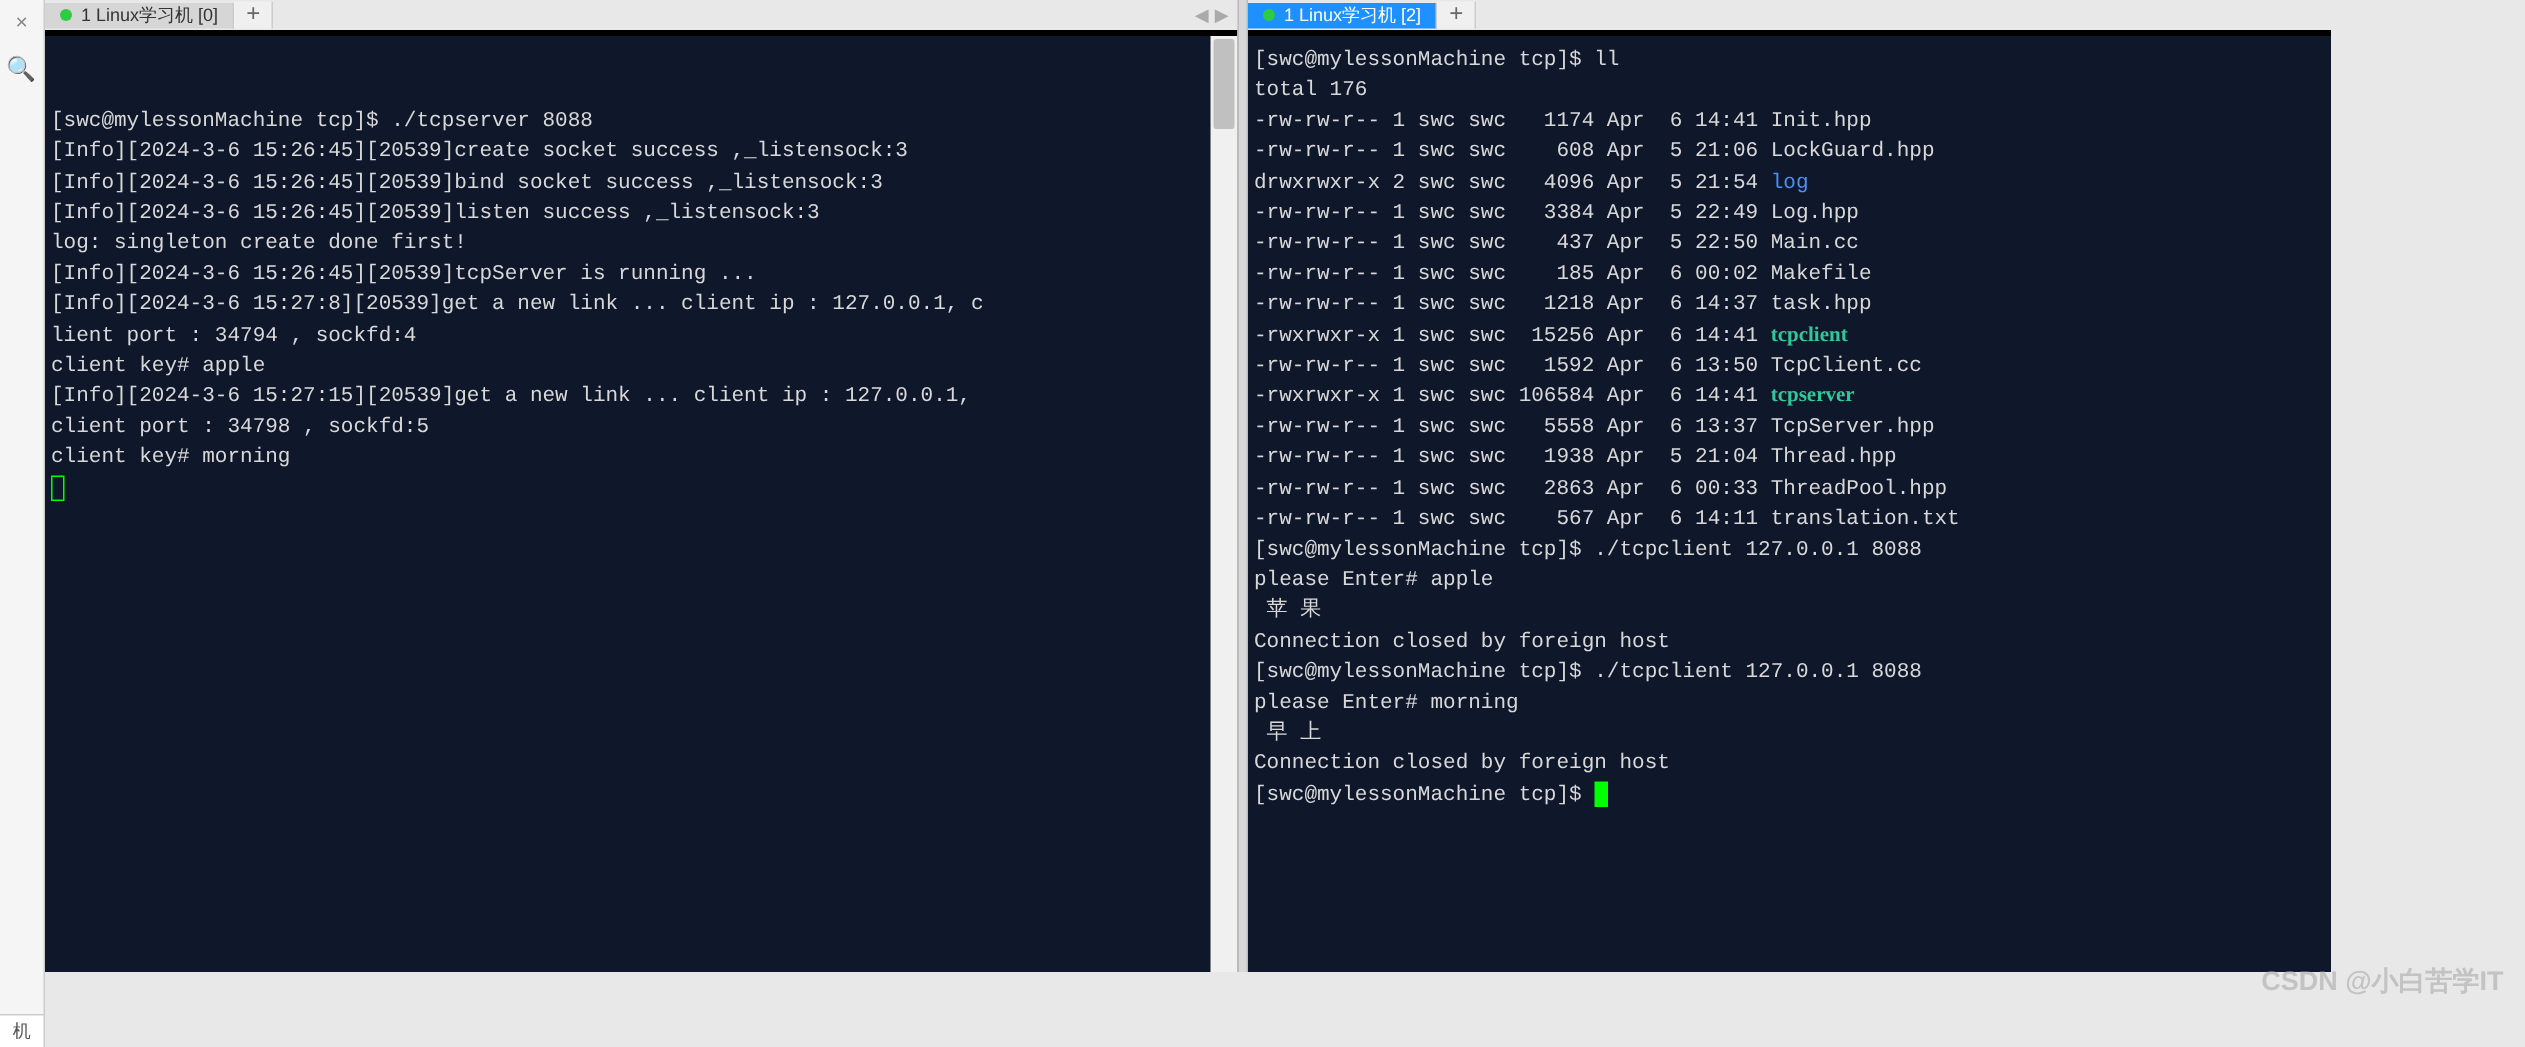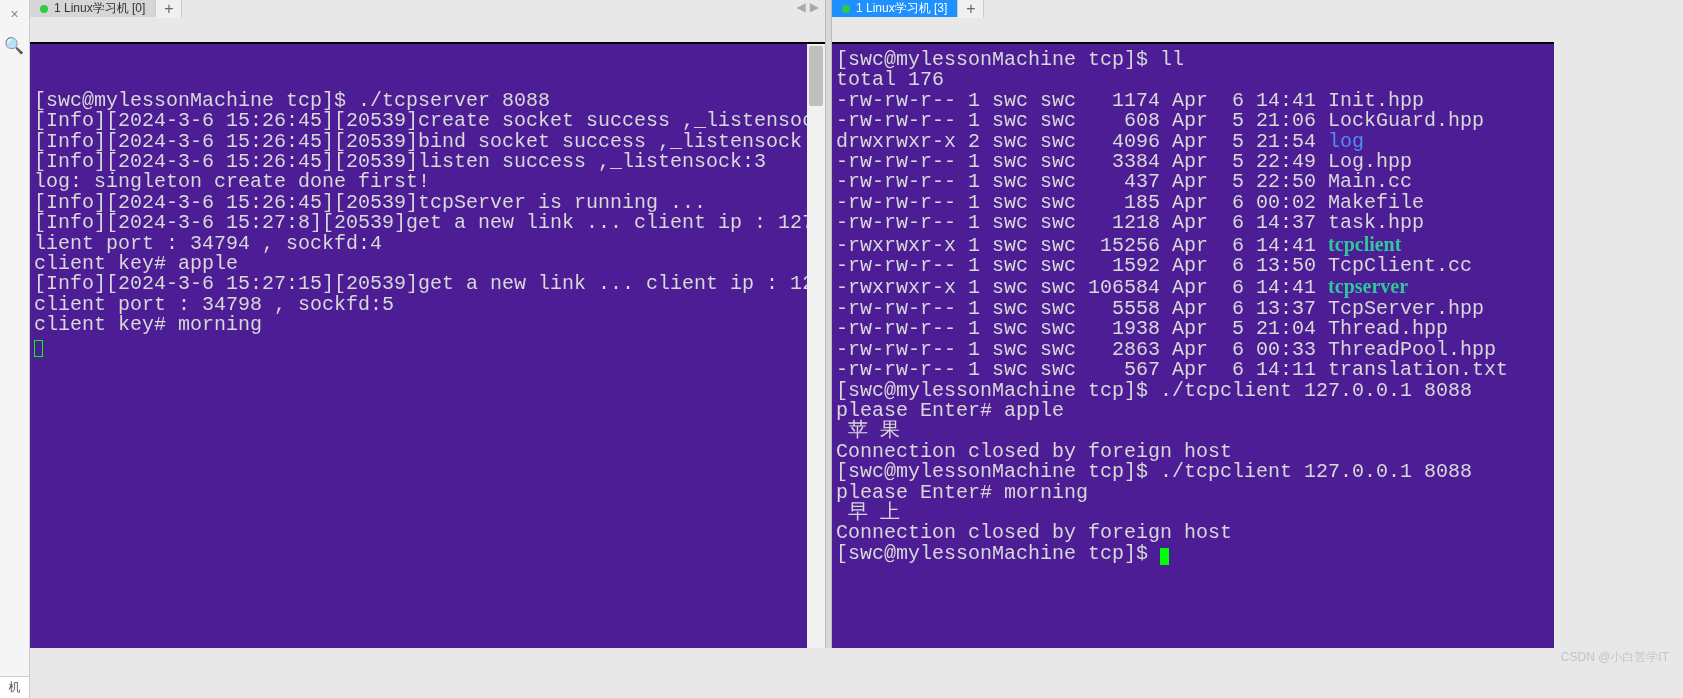--- a/index.html
+++ b/index.html
@@ -46,25 +46,25 @@
   .pane-right { left: 832px; width: 722px; height: 648px; }
   .divider {
     position: absolute;
     left: 825px; top: 0;
     width: 7px; height: 648px;
     background: #d8d8d8;
     border-left: 1px solid #bbb;
     border-right: 1px solid #bbb;
   }
   .tab-bar {
-    height: 44px;
+    height: 24px;
     background: #e8e8e8;
     display: flex;
-    align-items: flex-start;
-    border-bottom: 2px solid #000000;
+    align-items: center;
+    border-bottom: 4px solid #000000;
     position: relative;
   }
   .tab {
     display: inline-flex;
     align-items: center;
     padding: 0 10px;
     font-size: 12px;
     border-right: 1px solid #ccc;
     background: #eee;
     color: #333;
@@ -88,24 +88,24 @@
     margin-left:auto;
     display:flex;
     align-items:center;
     gap:4px;
     padding:0 6px;
     color:#aaa;
     font-size:12px;
   }
   .term {
     flex: 1;
-    background: #4c1d95;
+    background: #0f172a;
     color: #d8d8d8;
     font-family: "Courier New", monospace;
-    font-size: 20px;
+    font-size: 14px;
     line-height: 20.4px;
     padding: 6px 4px;
     white-space: pre;
     overflow: hidden;
     position: relative;
   }
   .scrollbar {
     position:absolute; right:0; top:0; width:18px; height:100%;
     background:#f0f0f0;
   }
@@ -118,23 +118,24 @@
   .exec { color: #2fc89a; font-weight:bold;font-family:Liberation Serif, serif; }
   .cursor {
     display:inline-block;
     width:9px; height:17px;
     background:#00ff00;
     vertical-align: text-bottom;
   }
   .watermark {
     position:absolute;
     right: 14px; bottom: 32px;
-    font-size: 12px;
+    font-size: 18px;
     color: rgba(180,180,180,0.7);
     font-family: "Microsoft YaHei", sans-serif;
+    font-weight: bold;
   }
 </style>
 </head>
 <body>
 
 <div class="toolbar-left">
   <div class="icon x">×</div>
   <div class="icon search">🔍</div>
 </div>
 <div class="bottom-tab">机</div>
@@ -167,20 +168,20 @@
 </div><span class="cursor" style="border: 1px solid rgb(0, 255, 0); background: transparent;"></span><div class="scrollbar"><div class="thumb"></div></div>
   </div>
 </div>
 
 <div class="divider"></div>
 
 <div class="pane pane-right">
   <div class="tab-bar">
     <div class="tab active-blue">
       <span class="dot"></span>
-      <span>1 Linux学习机 [3]</span>
+      <span>1 Linux学习机 [2]</span>
     </div>
     <div class="tab-add">+</div>
   </div>
   <div class="term" id="term-right"><div>[swc@mylessonMachine tcp]$ ll</div><div>total 176</div><div>-rw-rw-r-- 1 swc swc   1174 Apr  6 14:41 Init.hpp</div><div>-rw-rw-r-- 1 swc swc    608 Apr  5 21:06 LockGuard.hpp</div><div>drwxrwxr-x 2 swc swc   4096 Apr  5 21:54 <span class="blue">log</span></div><div>-rw-rw-r-- 1 swc swc   3384 Apr  5 22:49 Log.hpp</div><div>-rw-rw-r-- 1 swc swc    437 Apr  5 22:50 Main.cc</div><div>-rw-rw-r-- 1 swc swc    185 Apr  6 00:02 Makefile</div><div>-rw-rw-r-- 1 swc swc   1218 Apr  6 14:37 task.hpp</div><div>-rwxrwxr-x 1 swc swc  15256 Apr  6 14:41 <span class="exec">tcpclient</span></div><div>-rw-rw-r-- 1 swc swc   1592 Apr  6 13:50 TcpClient.cc</div><div>-rwxrwxr-x 1 swc swc 106584 Apr  6 14:41 <span class="exec">tcpserver</span></div><div>-rw-rw-r-- 1 swc swc   5558 Apr  6 13:37 TcpServer.hpp</div><div>-rw-rw-r-- 1 swc swc   1938 Apr  5 21:04 Thread.hpp</div><div>-rw-rw-r-- 1 swc swc   2863 Apr  6 00:33 ThreadPool.hpp</div><div>-rw-rw-r-- 1 swc swc    567 Apr  6 14:11 translation.txt</div><div>[swc@mylessonMachine tcp]$ ./tcpclient 127.0.0.1 8088</div><div>please Enter# apple</div><div> 苹 果 </div><div>Connection closed by foreign host</div><div>[swc@mylessonMachine tcp]$ ./tcpclient 127.0.0.1 8088</div><div>please Enter# morning</div><div> 早 上 </div><div>Connection closed by foreign host</div><div>[swc@mylessonMachine tcp]$ <span class="cursor"></span></div></div>
 </div>
 
 <div class="watermark">CSDN @小白苦学IT</div>
 
 </body></html>

